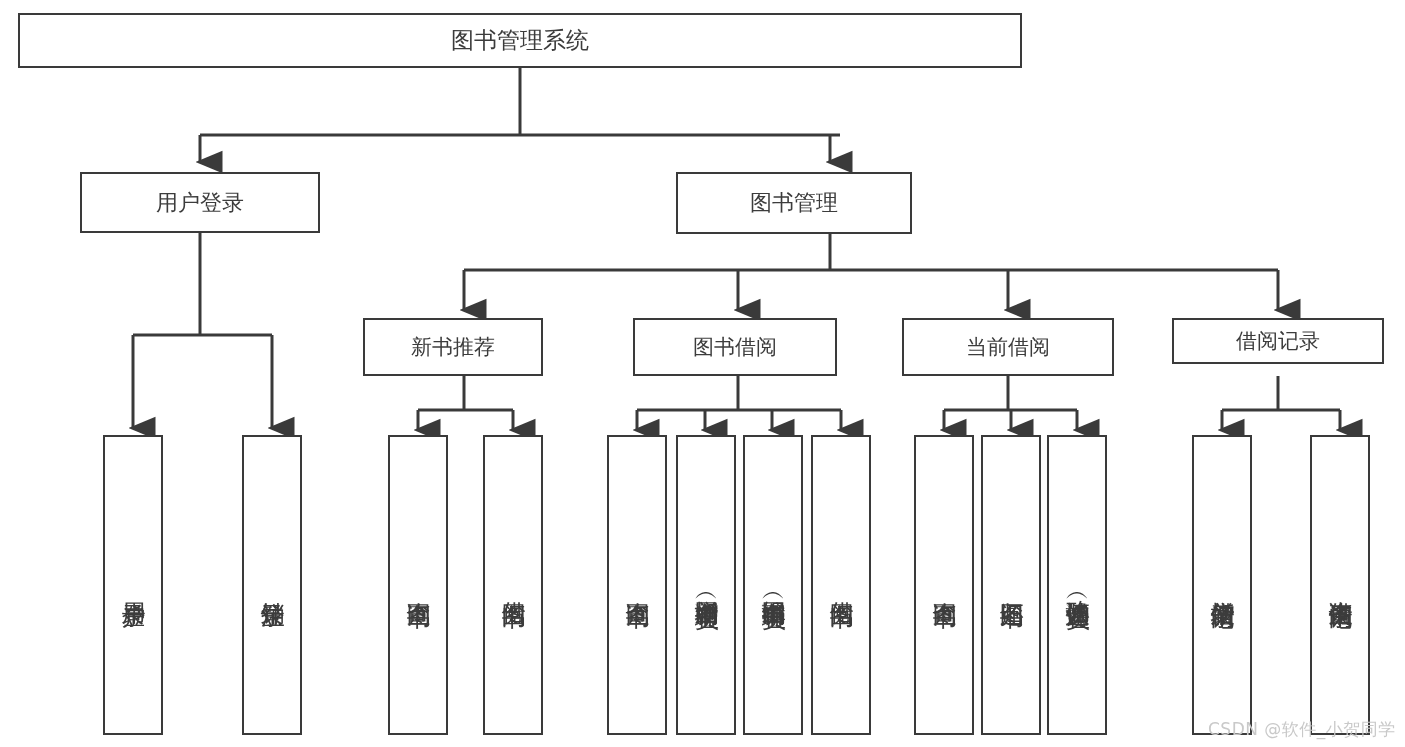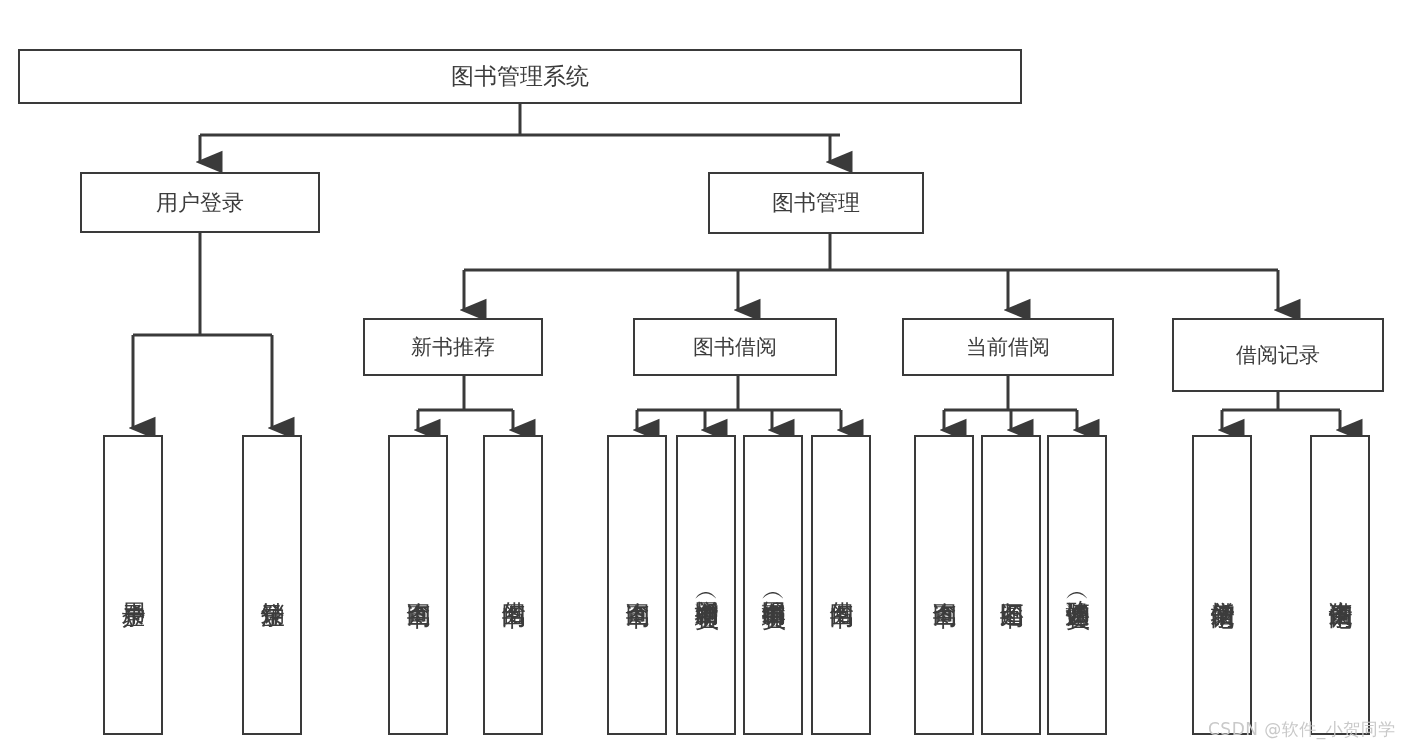--- a/index.html
+++ b/index.html
@@ -30,21 +30,20 @@
     box-sizing: border-box;
     background: #ffffff;
     border: 2.5px solid #3a3a3a;
     display: flex;
     align-items: center;
     justify-content: center;
     color: #3c3c3c;
   }
   .node.root {
     font-size: 23px;
-    margin-top: 36px;
   }
   .node.lvl1 {
     font-size: 22px;
   }
   .node.lvl2 {
     font-size: 21px;
   }
   .node.leaf {
     align-items: flex-start;
     justify-content: center;
@@ -131,34 +130,34 @@
     </g>
   </svg>
 
   <div class="node root" style="left:18px; top:13px; width:1004px; height:55px;">
     <span>图书管理系统</span>
   </div>
 
   <div class="node lvl1" style="left:80px; top:172px; width:240px; height:61px;">
     <span>用户登录</span>
   </div>
-  <div class="node lvl1" style="left:708px; top:172px; width:216px; height:62px;">
+  <div class="node lvl1" style="left:676px; top:172px; width:236px; height:62px;">
     <span>图书管理</span>
   </div>
 
   <div class="node lvl2" style="left:363px; top:318px; width:180px; height:58px;">
     <span>新书推荐</span>
   </div>
   <div class="node lvl2" style="left:633px; top:318px; width:204px; height:58px;">
     <span>图书借阅</span>
   </div>
   <div class="node lvl2" style="left:902px; top:318px; width:212px; height:58px;">
     <span>当前借阅</span>
   </div>
-  <div class="node lvl2" style="left:1172px; top:318px; width:212px; height:74px;">
+  <div class="node lvl2" style="left:1172px; top:318px; width:212px; height:46px;">
     <span>借阅记录</span>
   </div>
 
   <div class="node leaf" style="left:103px; top:435px; width:60px; height:300px;">
     <div class="leafwrap">
       <span class="vtext">用户登录</span>
     </div>
   </div>
 
   <div class="node leaf" style="left:242px; top:435px; width:60px; height:300px;">

